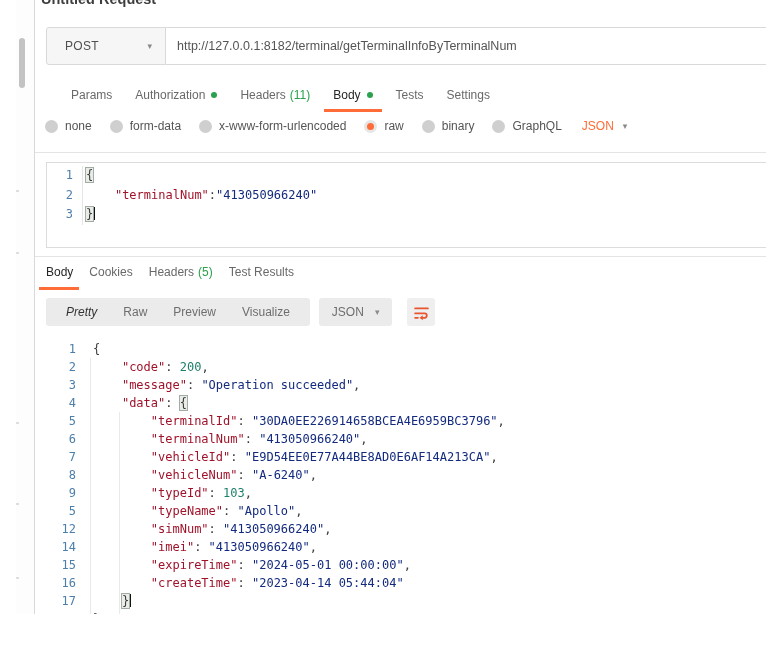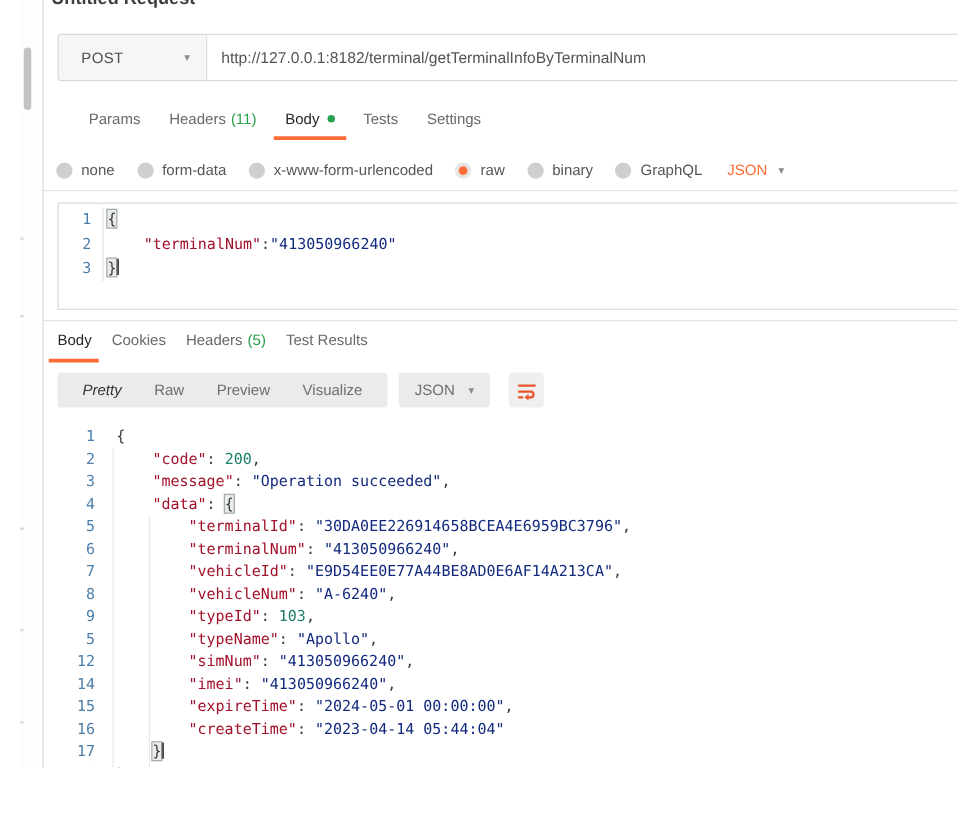--- a/index.html
+++ b/index.html
@@ -30,21 +30,21 @@
 
   
   .req-tabs{position:absolute;left:4px;top:86px;height:27px;display:flex;gap:23px;align-items:flex-start;margin-left:32px;}
   .tab{position:relative;font-size:12px;color:#696969;padding:2px 0 10px;display:flex;align-items:center;cursor:default;}
   .tab.active{color:#262626;}
   .tab.active::after{content:"";position:absolute;left:-9px;right:-9px;bottom:0;height:3px;background:var(--accent);}
   .gdot{width:6px;height:6px;border-radius:50%;background:var(--green);margin-left:6px;display:inline-block;}
   .gcount{color:var(--green);margin-left:4px;}
 
   
-  .modes-row{position:absolute;left:10px;top:119px;height:24px;display:flex;gap:18px;align-items:flex-end;font-size:12px;color:#555;}
+  .modes-row{position:absolute;left:10px;top:119px;height:24px;display:flex;gap:18px;align-items:flex-start;font-size:12px;color:#555;}
   .mode{display:flex;align-items:center;gap:7px;}
   .radio{width:13px;height:13px;border-radius:50%;background:#cfcfcf;flex:none;position:relative;}
   .radio.sel{background:#e6e6e6;}
   .radio.sel::after{content:"";position:absolute;left:3px;top:3px;width:7px;height:7px;border-radius:50%;background:var(--accent);}
   .raw-lang{color:var(--accent);margin-left:2px;display:flex;align-items:center;gap:9px;}
 
   .divider{position:absolute;left:0;right:0;height:1px;background:#e4e4e4;}
 
   
   .code-line{display:flex;font-family:"DejaVu Sans Mono",monospace;font-size:12px;}
@@ -109,20 +109,24 @@
       <div class="url-field">
         <span>http://127.0.0.1:8182/terminal/getTerminalInfoByTerminalNum</span>
       </div>
     </div>
 
     <div class="req-tabs">
       <div class="tab">
           <span>Params</span>
         </div>
       <div class="tab">
+          <span>Authorization</span>
+          <span class="gdot"></span>
+        </div>
+      <div class="tab">
           <span>Headers</span>
           <span class="gcount">(11)</span>
         </div>
       <div class="tab active">
           <span>Body</span>
           <span class="gdot"></span>
         </div>
       <div class="tab">
           <span>Tests</span>
         </div>

